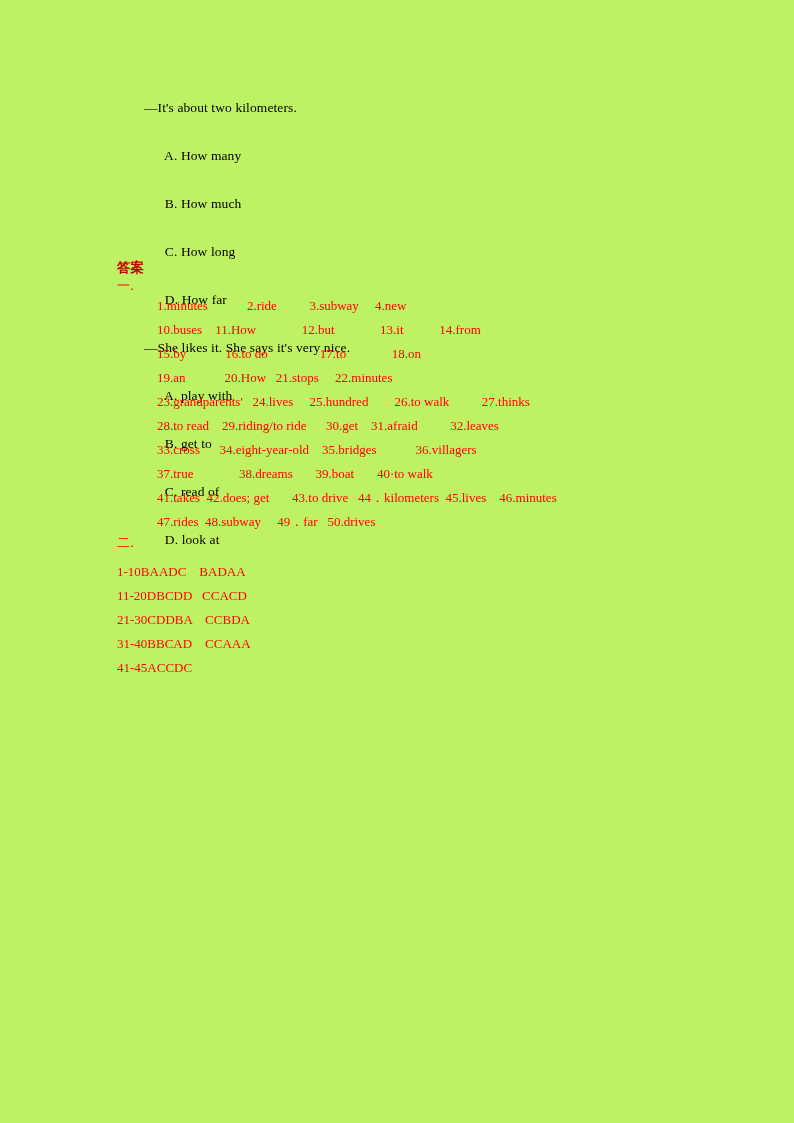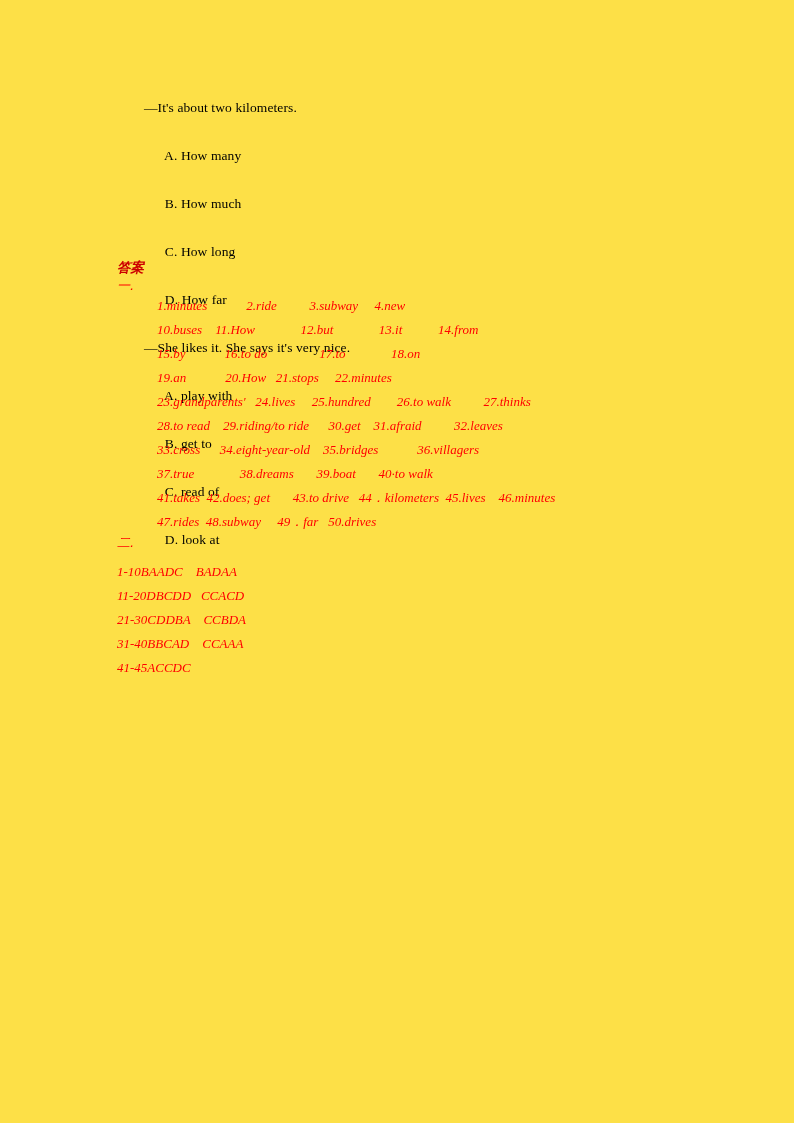--- a/index.html
+++ b/index.html
@@ -14,21 +14,21 @@
     position: relative;
     font-family: "Liberation Serif", "DejaVu Serif", serif;
     color: #000000;
     overflow: hidden;
   }
   .page {
     position: absolute;
     left: 0; top: 0;
     width: 794px;
     height: 1123px;
-    background: #fde047;
+    background: #bef264;
   }
 
   
   .qblock {
     position: absolute;
     left: 144px;
     top: 96px;
     width: 600px;
   }
   .qline {
@@ -52,21 +52,20 @@
   .opt2-sp-b { display: inline-block; width: 101px; }
   .opt2-sp-c { display: inline-block; width: 92px; }
 
   
   .answers {
     position: absolute;
     left: 117px;
     top: 258px;
     width: 640px;
     color: #ff0000;
-    font-style: italic;
   }
   .ans-heading {
     font-family: "DejaVu Sans", "Liberation Sans", sans-serif;
     font-size: 13.5px;
     font-weight: bold;
     line-height: 18px;
     color: #cc0000;
     margin-bottom: 1px;
   }
   .sec-marker {

